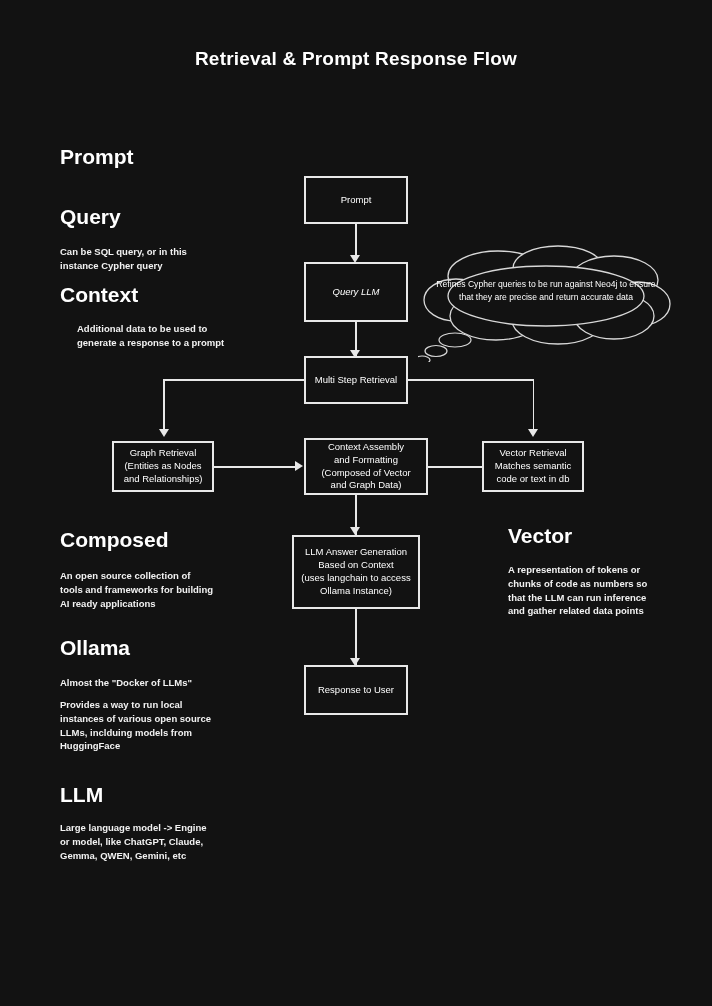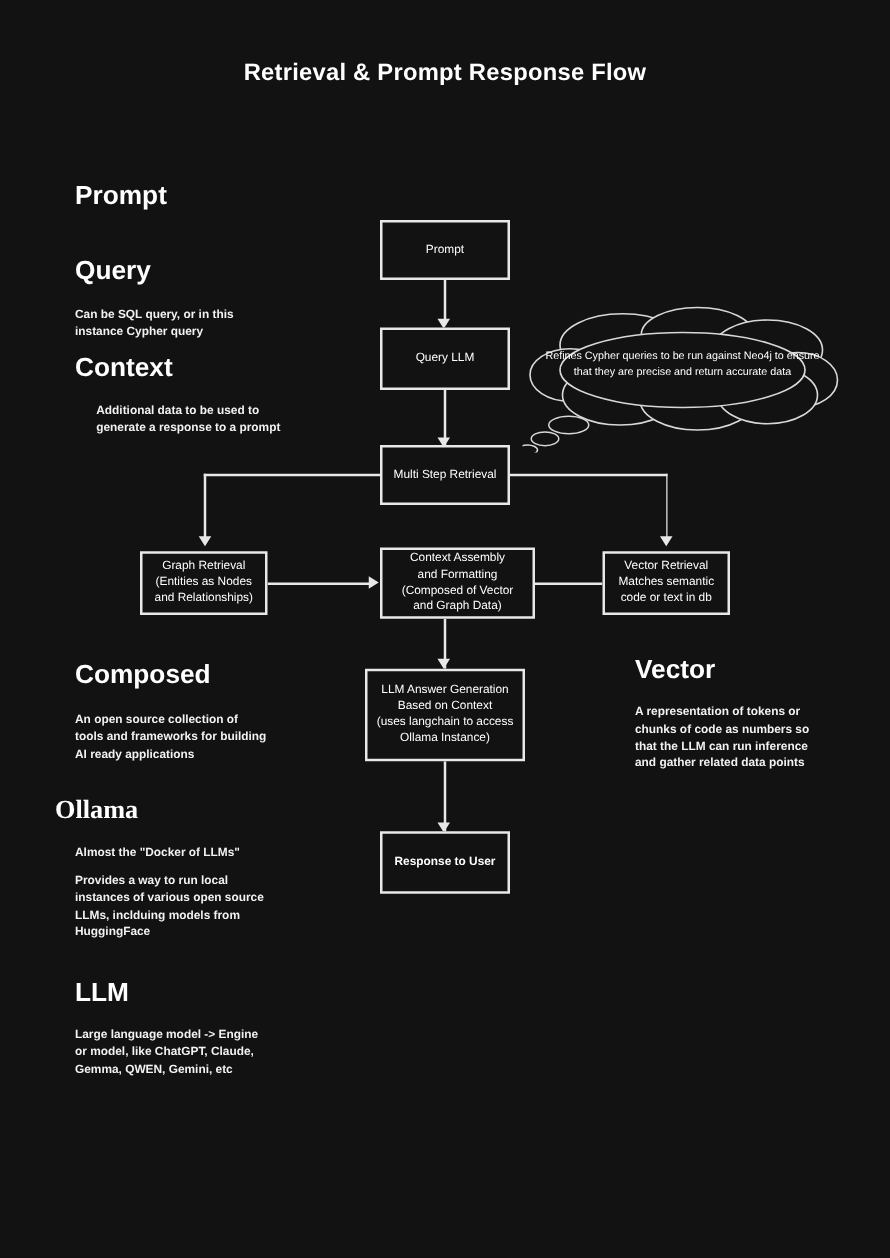--- a/index.html
+++ b/index.html
@@ -131,21 +131,21 @@
 
   <div class="glossary-term" style="left:60px; top:283px;">Context</div>
   <div class="glossary-def" style="left:77px; top:322px; width:215px; white-space:pre-line;">Additional data to be used to
 generate a response to a prompt</div>
 
   <div class="glossary-term" style="left:60px; top:528px;">Composed</div>
   <div class="glossary-def" style="left:60px; top:569px; width:215px; white-space:pre-line;">An open source collection of
 tools and frameworks for building
 AI ready applications</div>
 
-  <div class="glossary-term" style="left:44px; top:636px;font-family:Liberation Serif, serif;">Ollama</div>
+  <div class="glossary-term" style="left:60px; top:636px;">Ollama</div>
   <div class="glossary-def" style="left:60px; top:676px; width:215px;">Almost the "Docker of LLMs"</div>
   <div class="glossary-def" style="left:60px; top:698px; width:215px; white-space:pre-line;">Provides a way to run local
 instances of various open source
 LLMs, inclduing models from
 HuggingFace</div>
 
   <div class="glossary-term" style="left:60px; top:783px;">LLM</div>
   <div class="glossary-def" style="left:60px; top:821px; width:215px; white-space:pre-line;">Large language model -&gt; Engine
 or model, like ChatGPT, Claude,
 Gemma, QWEN, Gemini, etc</div>
@@ -177,21 +177,21 @@
   <div class="arrow-head arrow-left" style="left:409px; top:461px;"></div>
 
   <div class="conn conn-v" style="left:355px; top:495px; height:40px;"></div>
   <div class="arrow-head arrow-down" style="left:350px; top:527px;"></div>
 
   <div class="conn conn-v" style="left:355px; top:609px; height:58px;"></div>
   <div class="arrow-head arrow-down" style="left:350px; top:658px;"></div>
 
   <div class="flow-box" style="left:304px; top:176px; width:104px; height:48px;">Prompt</div>
 
-  <div class="flow-box" style="left:304px; top:262px; width:104px; height:50px;">Query LLM</div>
+  <div class="flow-box" style="left:304px; top:262px; width:104px; height:60px;font-style:italic;">Query LLM</div>
 
   <div class="flow-box" style="left:304px; top:356px; width:104px; height:48px;">Multi Step Retrieval</div>
 
   <div class="flow-box" style="left:112px; top:441px; width:102px; height:51px;">Graph Retrieval
 (Entities as Nodes
 and Relationships)</div>
 
   <div class="flow-box" style="left:304px; top:438px; width:124px; height:57px;">Context Assembly
 and Formatting
 (Composed of Vector
@@ -199,21 +199,21 @@
 
   <div class="flow-box" style="left:482px; top:441px; width:102px; height:51px;">Vector Retrieval
 Matches semantic
 code or text in db</div>
 
   <div class="flow-box" style="left:292px; top:535px; width:128px; height:74px;">LLM Answer Generation
 Based on Context
 (uses langchain to access
 Ollama Instance)</div>
 
-  <div class="flow-box" style="left:304px; top:665px; width:104px; height:50px;font-weight:bold;">Response to User</div>
+  <div class="flow-box" style="left:304px; top:665px; width:104px; height:50px;">Response to User</div>
 
   <div id="thought-cloud">
     <svg width="254" height="118" viewBox="0 0 254 118" fill="none">
       <g stroke="#d8d8d8" stroke-width="1.3" fill="#121212">
         <ellipse cx="80" cy="32" rx="50" ry="25"></ellipse>
         <ellipse cx="140" cy="24" rx="45" ry="22"></ellipse>
         <ellipse cx="196" cy="36" rx="44" ry="24"></ellipse>
         <ellipse cx="38" cy="56" rx="32" ry="21"></ellipse>
         <ellipse cx="220" cy="60" rx="32" ry="22"></ellipse>
         <ellipse cx="78" cy="72" rx="46" ry="24"></ellipse>

